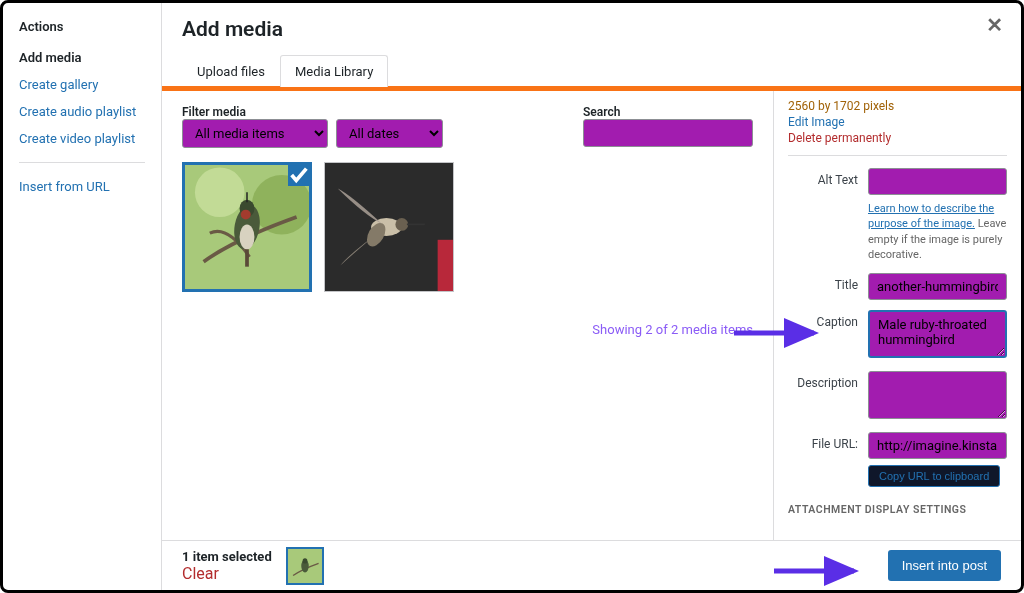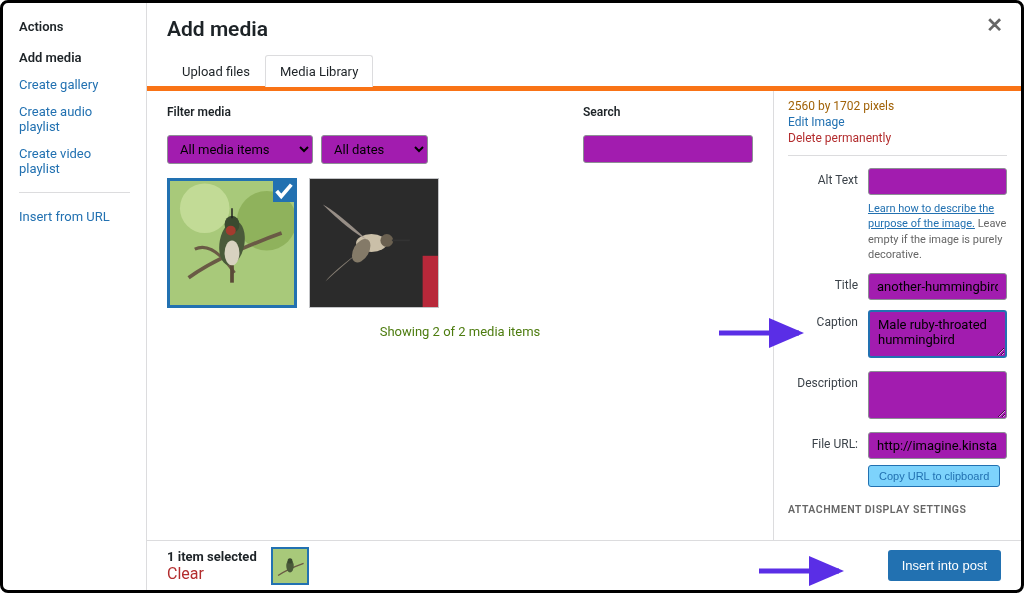--- a/index.html
+++ b/index.html
@@ -12,21 +12,21 @@
   .frame {
     width: 1024px;
     height: 593px;
     border: 3px solid #000;
     border-radius: 8px;
     display: flex;
     overflow: hidden;
     position: relative;
   }
   .sidebar {
-    width: 144px;
+    width: 159px;
     border-right: 1px solid #dcdcde;
     padding: 16px 0 12px 0;
   }
   .sidebar h4 {
     font-size: 13px;
     font-weight: 600;
     padding: 0 16px 10px;
   }
   .sidebar .menu-item {
     display: block;
@@ -99,21 +99,21 @@
     flex-direction: column;
   }
   .filter-row {
     display: flex;
     gap: 20px;
     align-items: flex-start;
   }
   .filter-block h5 {
     font-size: 12px;
     font-weight: 600;
-    margin-bottom: 16px;
+    margin-bottom: 0;
   }
   .filter-selects { display:flex; gap:8px; }
   select, input[type=text], textarea {
     border: 1px solid #8c8f94;
     border-radius: 3px;
     padding: 5px 8px;
     font-size: 13px;
     background: #a21caf;
     font-family: inherit;
   }
@@ -138,24 +138,24 @@
   .thumb .check {
     position: absolute;
     top: -1px; right: -1px;
     width: 22px; height: 22px;
     background: #2271b1;
     color: #fff;
     display: flex; align-items: center; justify-content: center;
   }
   .thumb svg { width: 100%; height: 100%; display:block; }
   .showing {
-    text-align: center;
-    margin-top: 16px;
-    font-size: 13px;
-    color: #4d7c0f;
+    text-align: right;
+    margin-top: 30px;
+    font-size: 13px;
+    color: #8b5cf6;
   }
   .details {
     width: 248px;
     border-left: 1px solid #dcdcde;
     padding: 8px 14px 10px;
     overflow-y: auto;
     font-size: 12px;
     position: relative;
   }
   .details .dim { color: #a16207; margin-bottom: 2px; }
@@ -177,21 +177,21 @@
   }
   .field-row .control { flex:1; }
   .field-row input[type=text], .field-row textarea { width: 100%; }
   .field-row textarea { height: 48px; resize: vertical; }
   .field-row textarea.caption-focus { border: 2px solid #2271b1; }
   .help-text { font-size: 11px; color: #666; line-height:1.4; }
   .help-text a { color:#2271b1; text-decoration: underline; }
   .copy-btn {
     border: 1px solid #2271b1;
     color: #2271b1;
-    background: #7dd3fc;
+    background: #0f172a;
     border-radius: 3px;
     padding: 4px 10px;
     font-size: 11px;
     cursor: pointer;
     margin-top: 6px;
   }
   .section-head {
     font-size: 10.5px;
     letter-spacing: 0.5px;
     color: #666;

